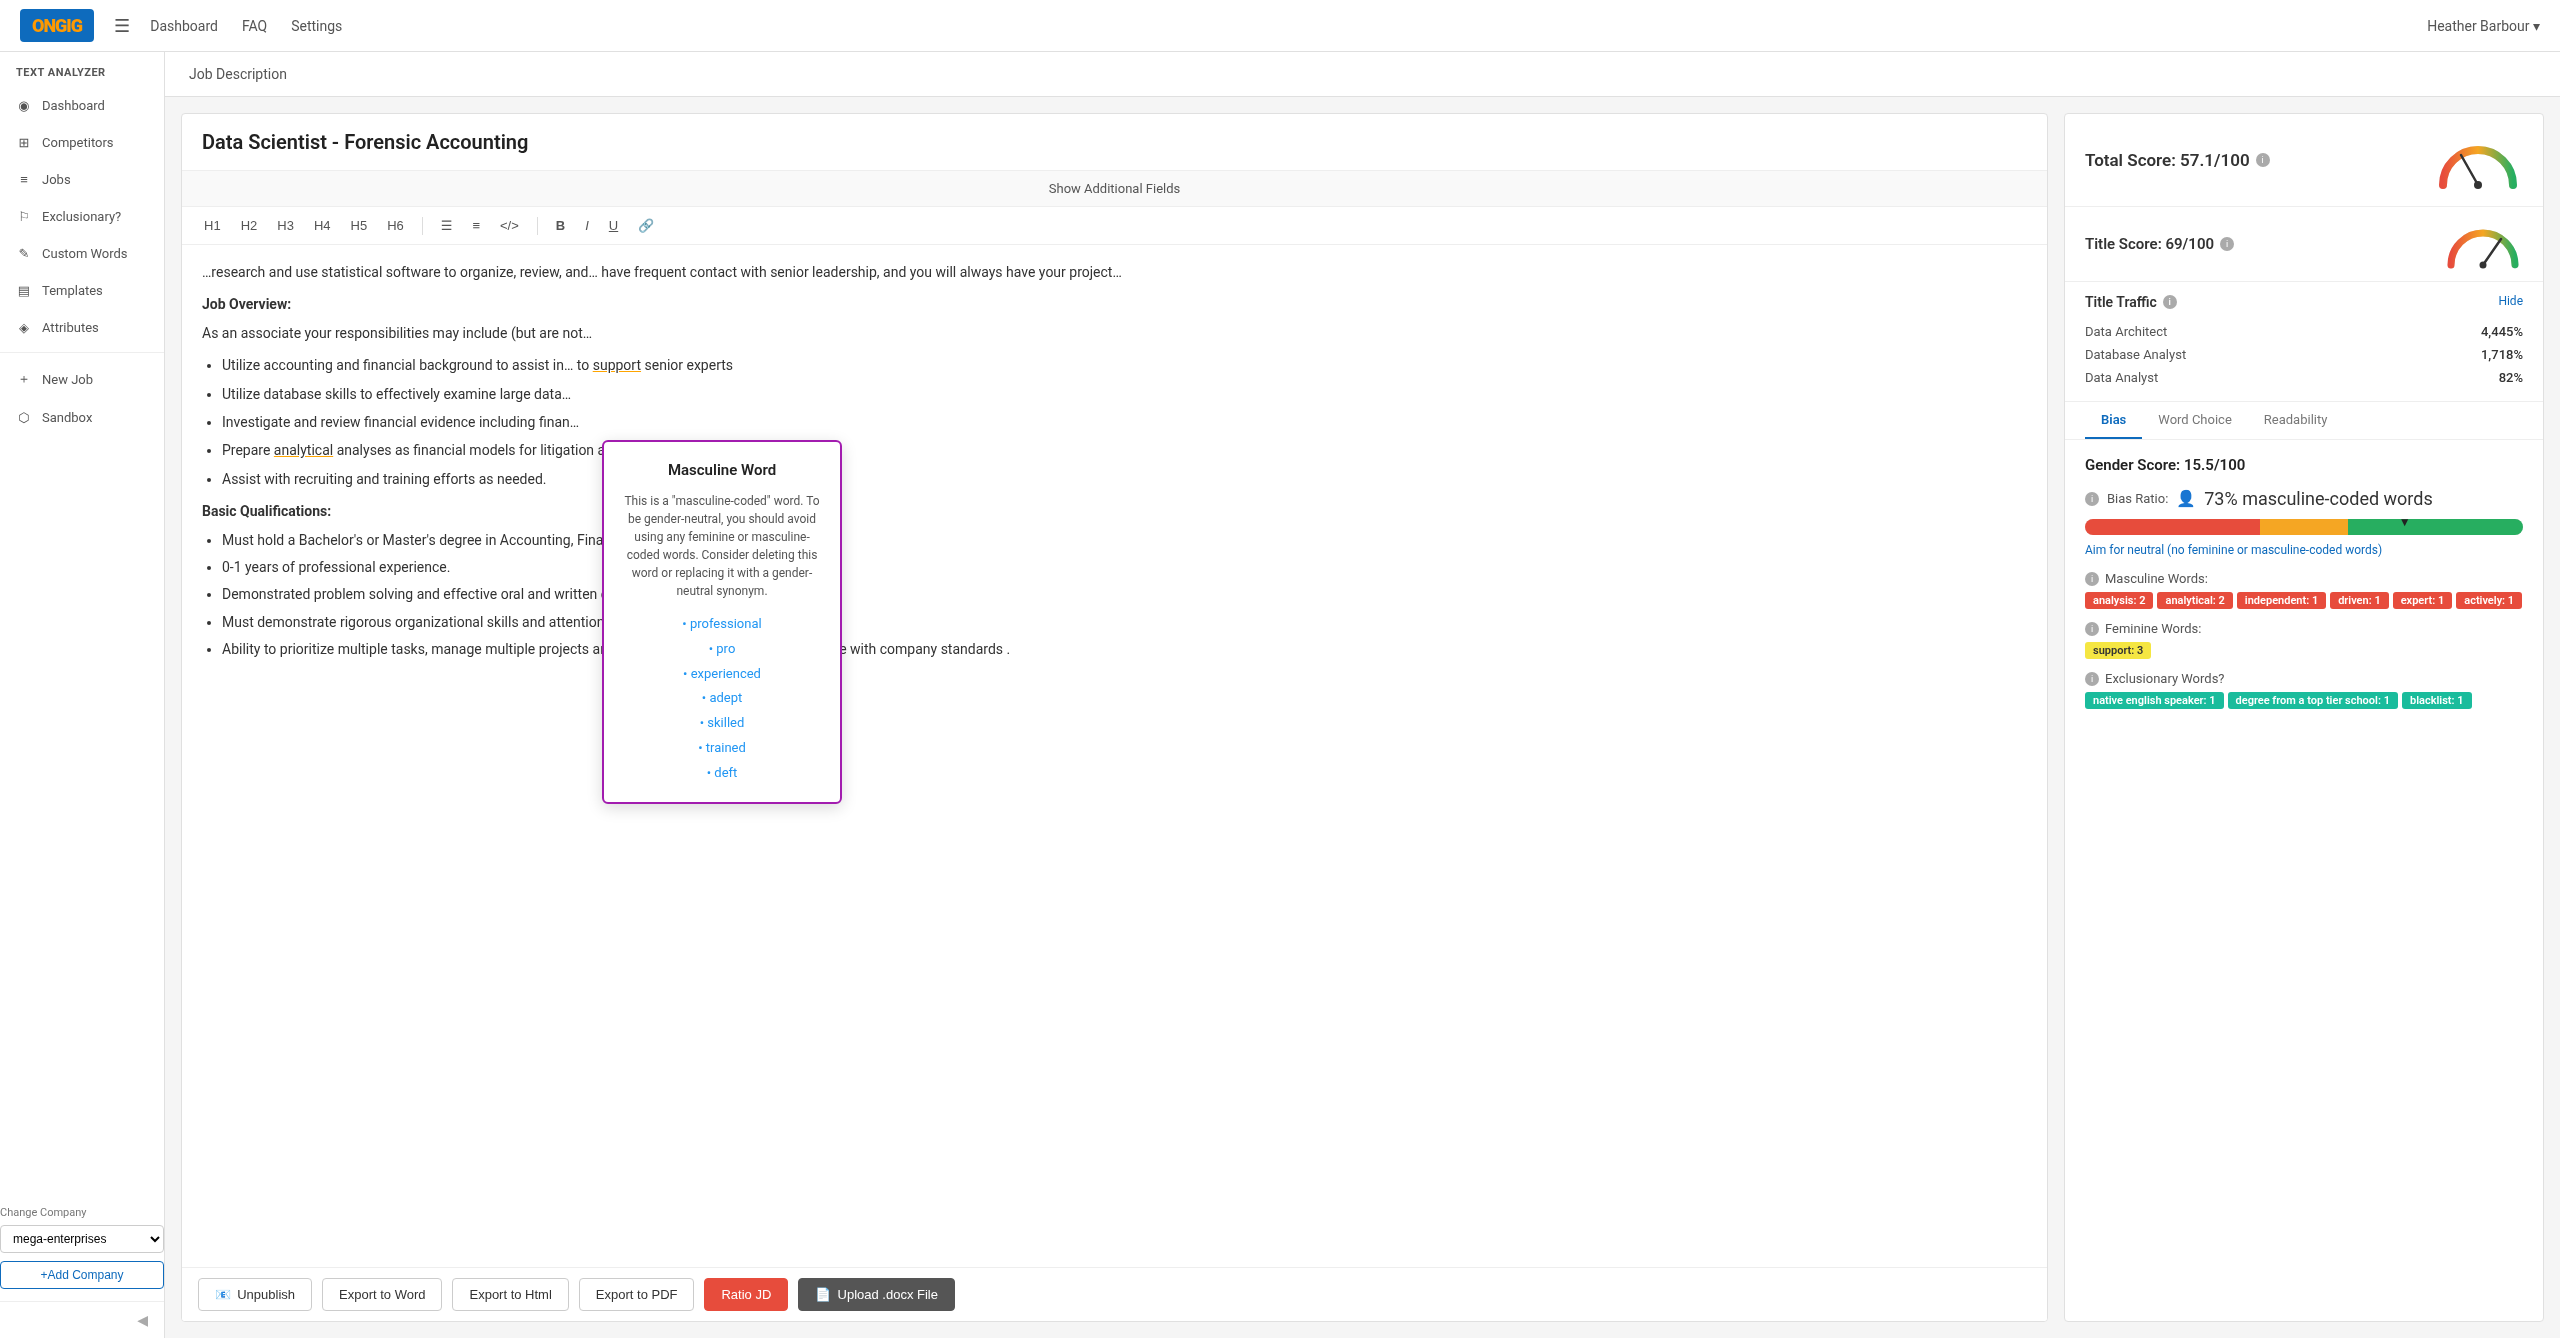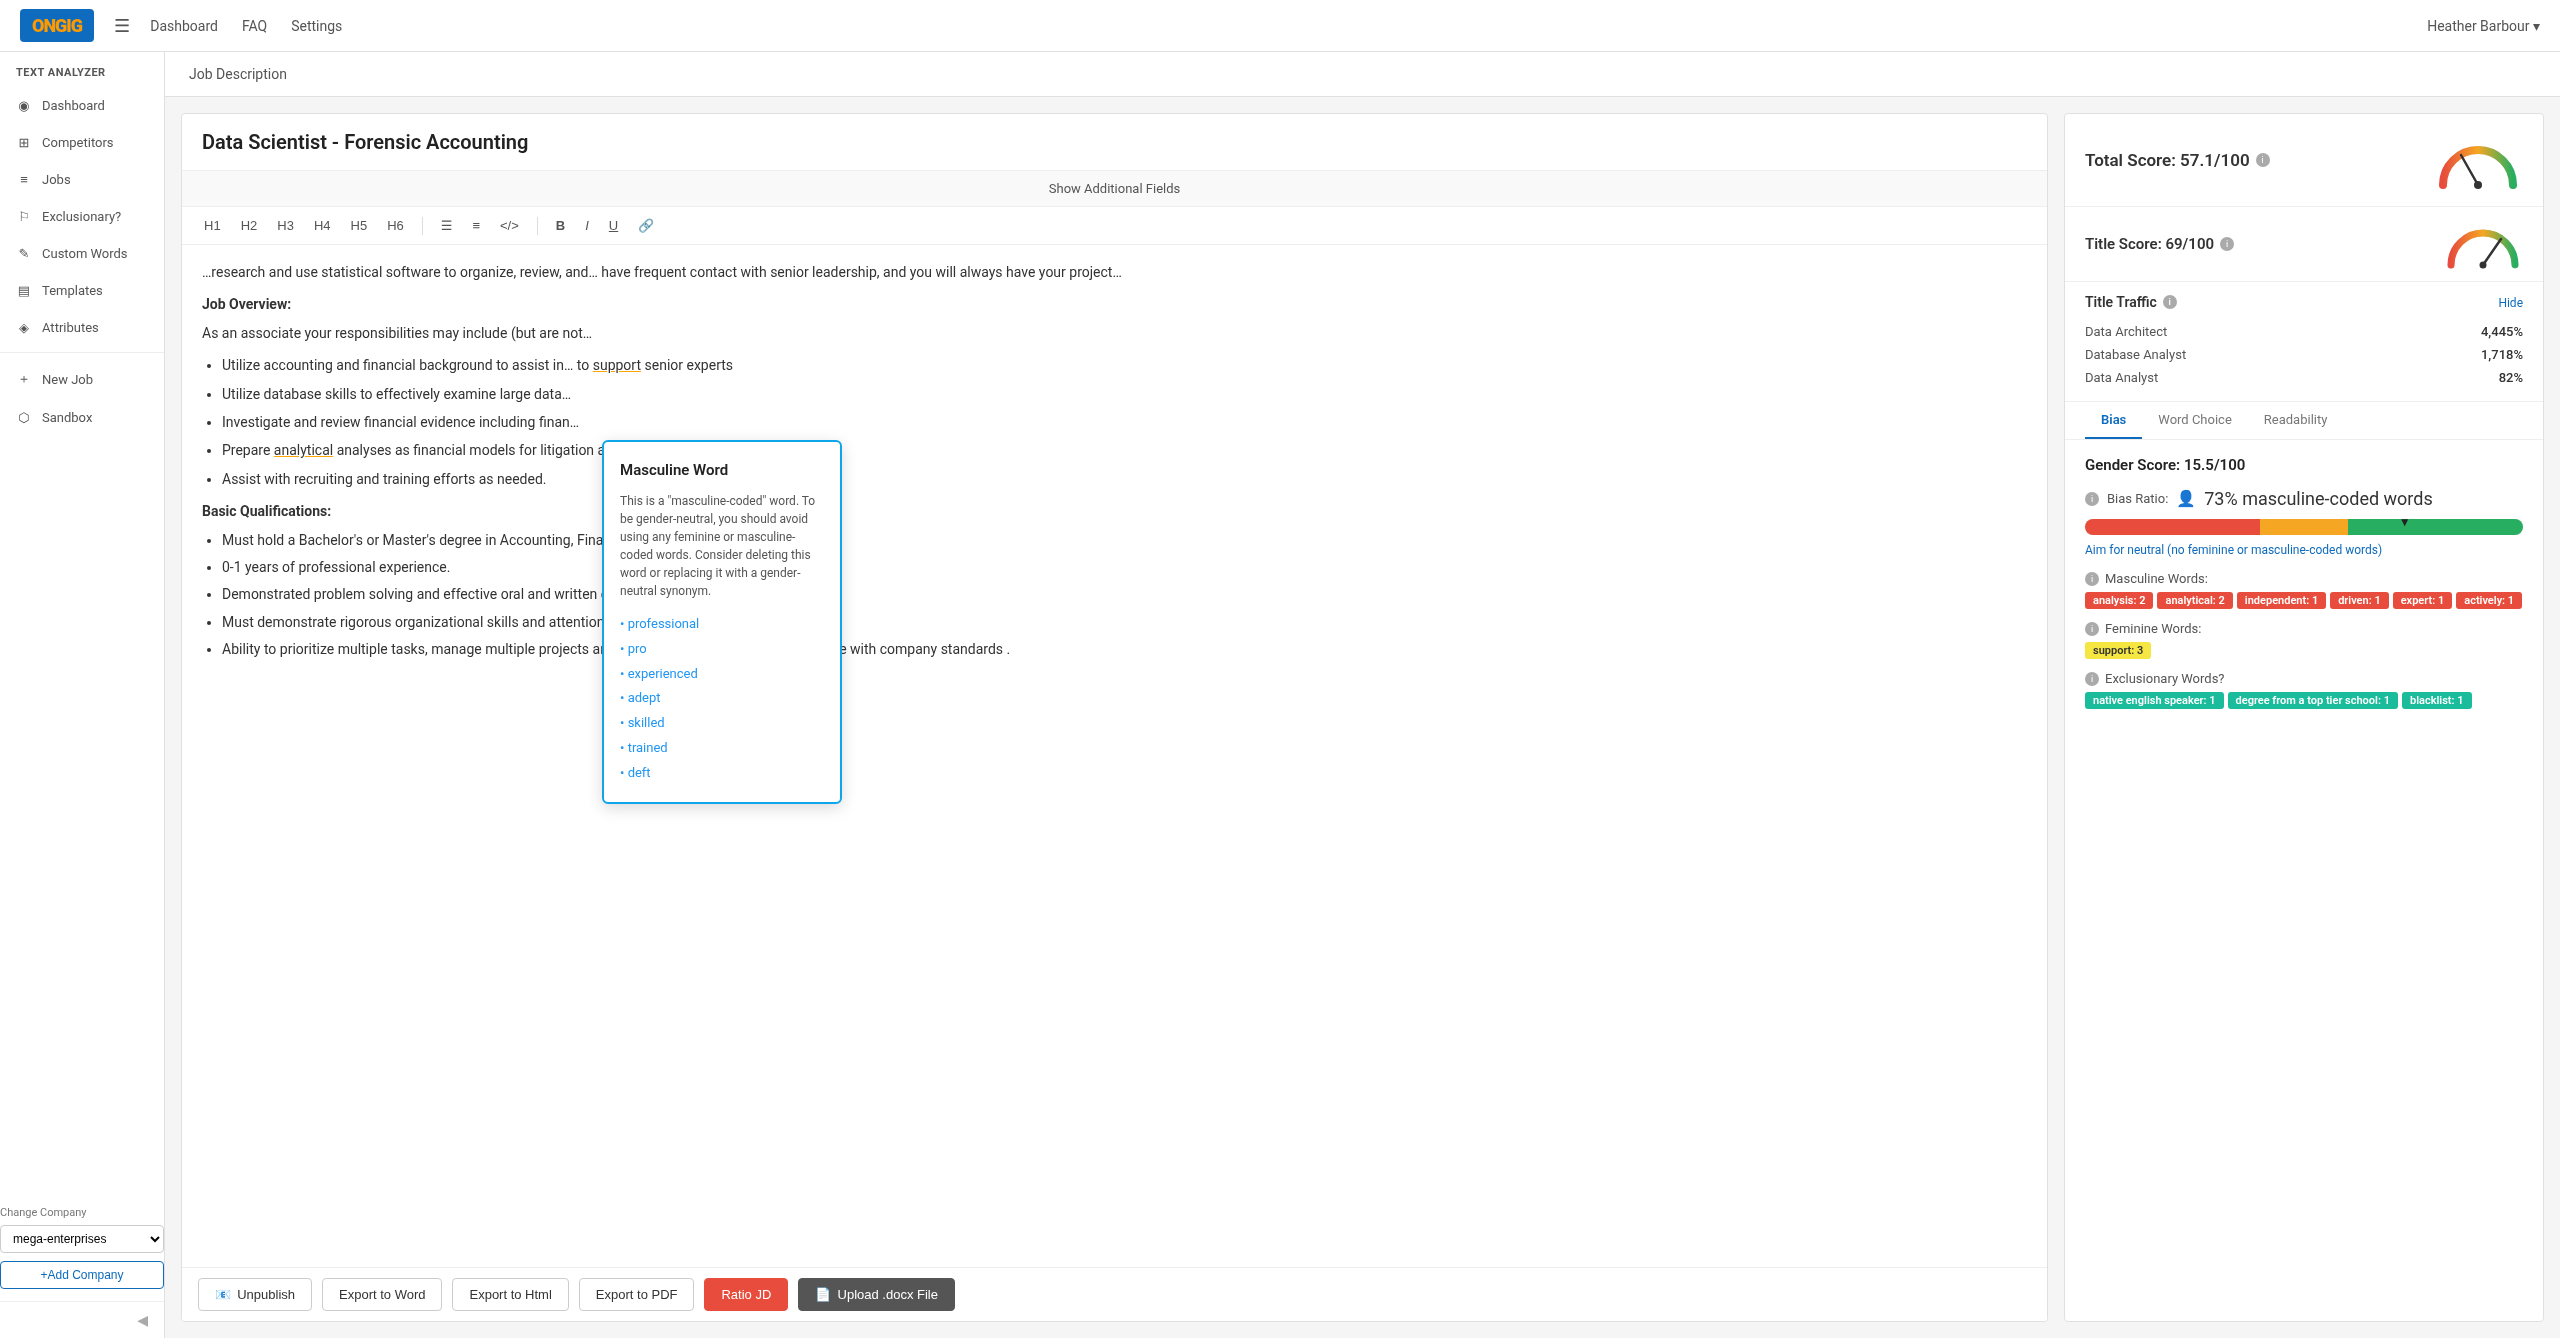--- a/index.html
+++ b/index.html
@@ -44,30 +44,30 @@
     .toolbar-btn { padding: 3px 6px; border: none; background: none; cursor: pointer; color: #555; font-size: 13px; border-radius: 3px; }
     .toolbar-sep { width: 1px; height: 18px; background: #ddd; margin: 0 4px; }
     .editor-body { flex: 1; padding: 16px 20px; overflow-y: auto; font-size: 14px; line-height: 1.6; color: #333; position: relative; }
     .underline-orange { text-decoration: underline; text-decoration-color: orange; }
     .editor-footer { border-top: 1px solid #eee; padding: 10px 16px; display: flex; gap: 10px; align-items: center; flex-shrink: 0; background: #fff; }
     .footer-btn { padding: 8px 16px; border-radius: 4px; font-size: 13px; cursor: pointer; border: 1px solid #ccc; background: #fff; color: #333; display: flex; align-items: center; gap: 6px; }
     .footer-btn.red { background: #e74c3c; color: #fff; border-color: #e74c3c; }
     .footer-btn.dark { background: #555; color: #fff; border-color: #555; }
 
     
-    .tooltip-popup { position: absolute; top: 195px; left: 420px; width: 240px; background: #fff; border: 2px solid #0ea5e9; border-radius: 6px; padding: 16px; z-index: 50; box-shadow: 0 4px 16px rgba(0,0,0,0.15); }
+    .tooltip-popup { position: absolute; top: 195px; left: 420px; width: 240px; background: #fff; border: 2px solid #a21caf; border-radius: 6px; padding: 16px; z-index: 50; box-shadow: 0 4px 16px rgba(0,0,0,0.15); text-align: center; }
     .tooltip-title { font-size: 15px; font-weight: 600; margin-bottom: 10px; color: #222; }
     .tooltip-desc { font-size: 12px; color: #555; line-height: 1.5; margin-bottom: 12px; }
     .tooltip-list { list-style: none; padding: 0; }
     .tooltip-list li { font-size: 13px; color: #2196F3; padding: 2px 0; }
     .tooltip-list li::before { content: "• "; color: #2196F3; }
 
     
     .score-panel { width: 480px; background: #fff; border: 1px solid #e0e0e0; border-radius: 4px; display: flex; flex-direction: column; overflow-y: auto; flex-shrink: 0; }
-    .section-header { display: flex; justify-content: space-between; align-items: flex-end; margin-bottom: 10px; }
+    .section-header { display: flex; justify-content: space-between; align-items: flex-start; margin-bottom: 10px; }
     .hide-link { color: #0e6bbd; font-size: 12px; cursor: pointer; }
     .traffic-row { display: flex; justify-content: space-between; padding: 4px 0; font-size: 13px; color: #333; }
     .traffic-label { color: #555; }
     .traffic-value { font-weight: 500; }
 
     
     .tabs-section { border-bottom: 1px solid #eee; }
     .tabs-bar { display: flex; padding: 0 20px; }
     .tab { padding: 10px 16px; font-size: 13px; cursor: pointer; color: #777; border-bottom: 2px solid transparent; }
     .tab.active { color: #0e6bbd; border-bottom-color: #0e6bbd; font-weight: 600; }

